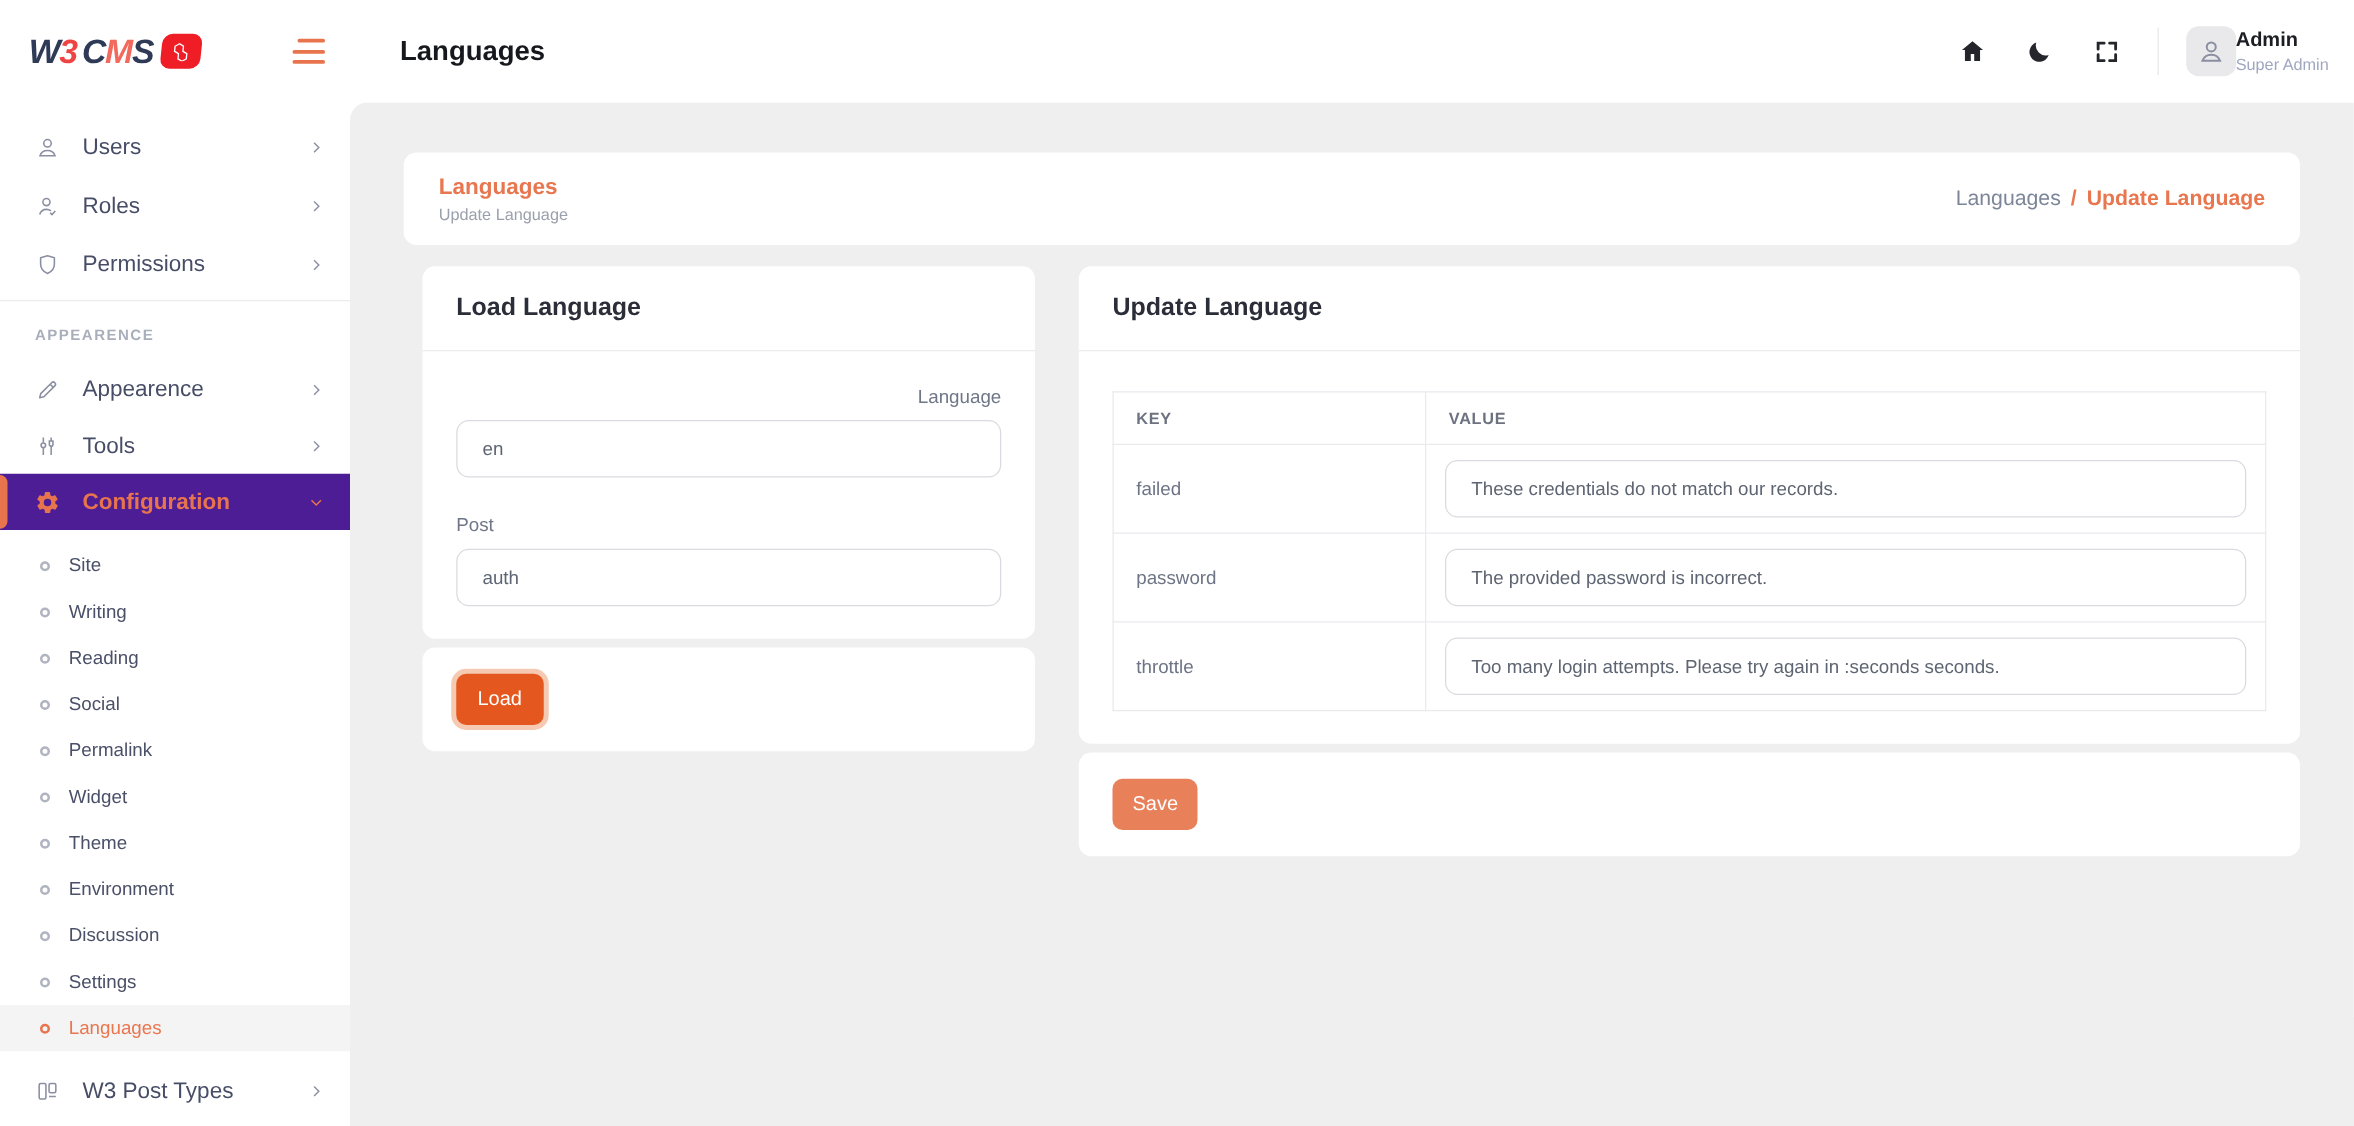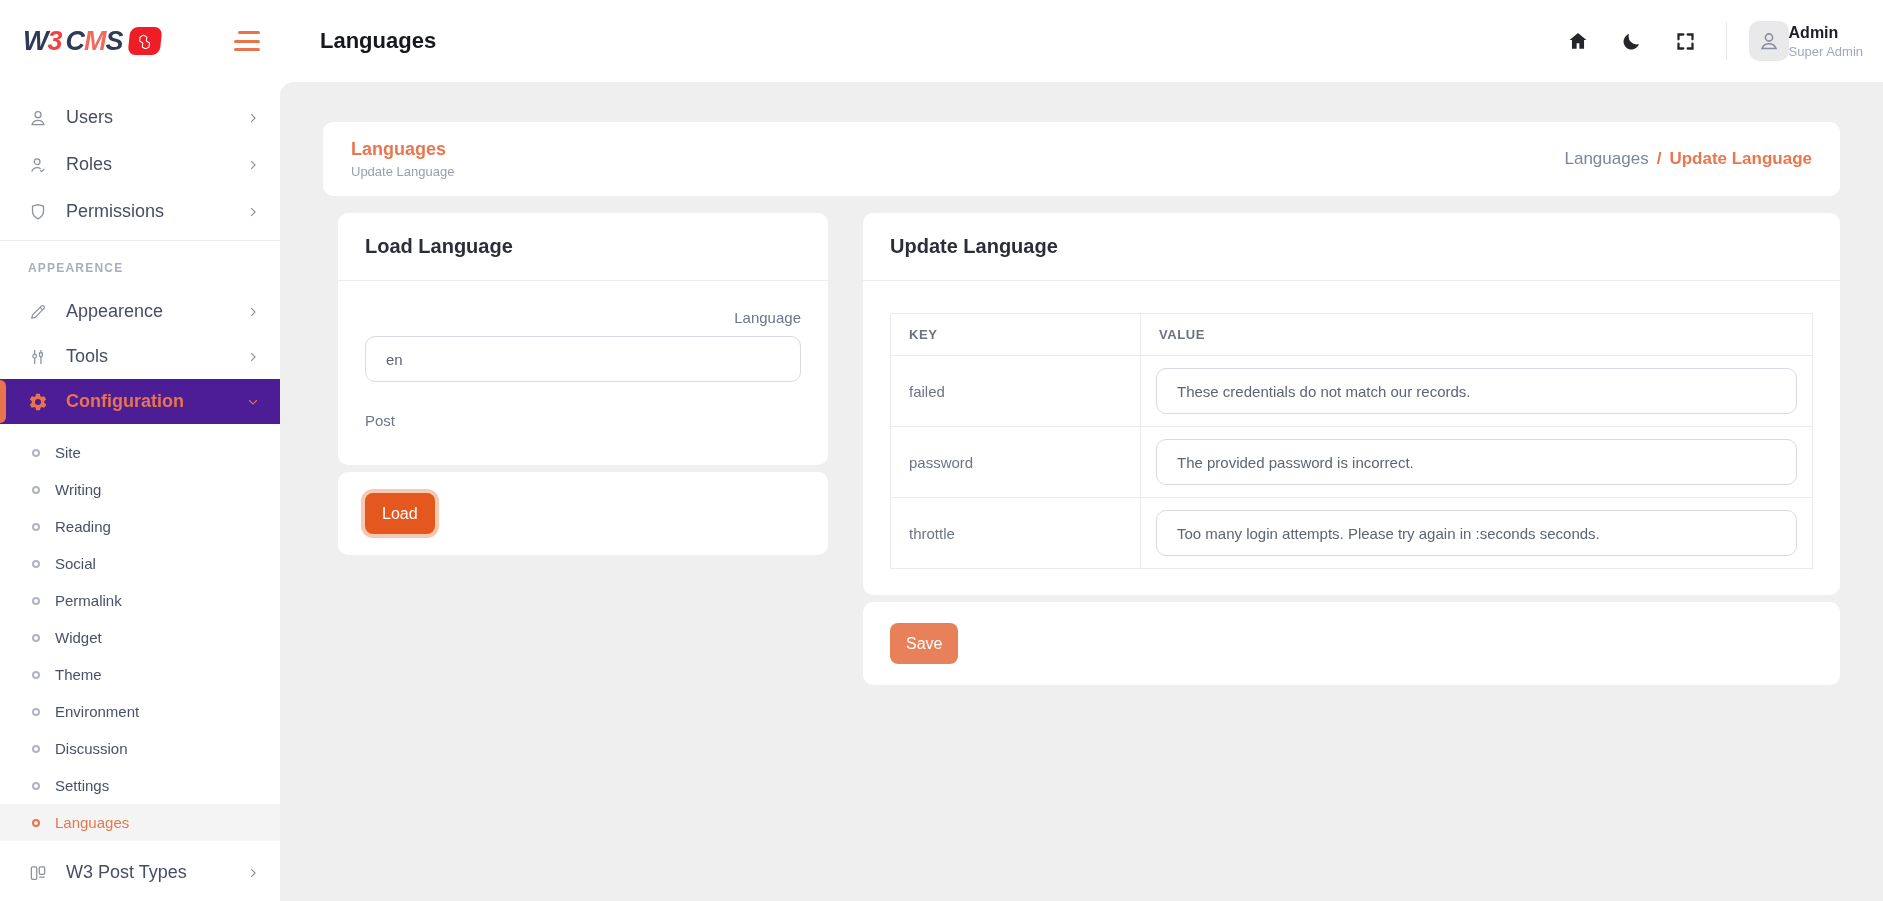--- a/index.html
+++ b/index.html
@@ -348,20 +348,21 @@
 
     <div class="col-left">
       <section class="card">
         <div class="card-header">
           <div class="card-title">Load Language</div>
         </div>
         <div class="card-body">
           <label class="f-label">Language</label>
           <input class="text-input mb18" type="text" value="en" style="">
           <label class="f-label">Post</label>
+          <input class="text-input" type="text" value="auth" style="">
         </div>
       </section>
       <div class="card-footer">
         <button class="btn btn-load">Load</button>
       </div>
     </div>
 
     <div class="col-right">
       <section class="card">
         <div class="card-header">

